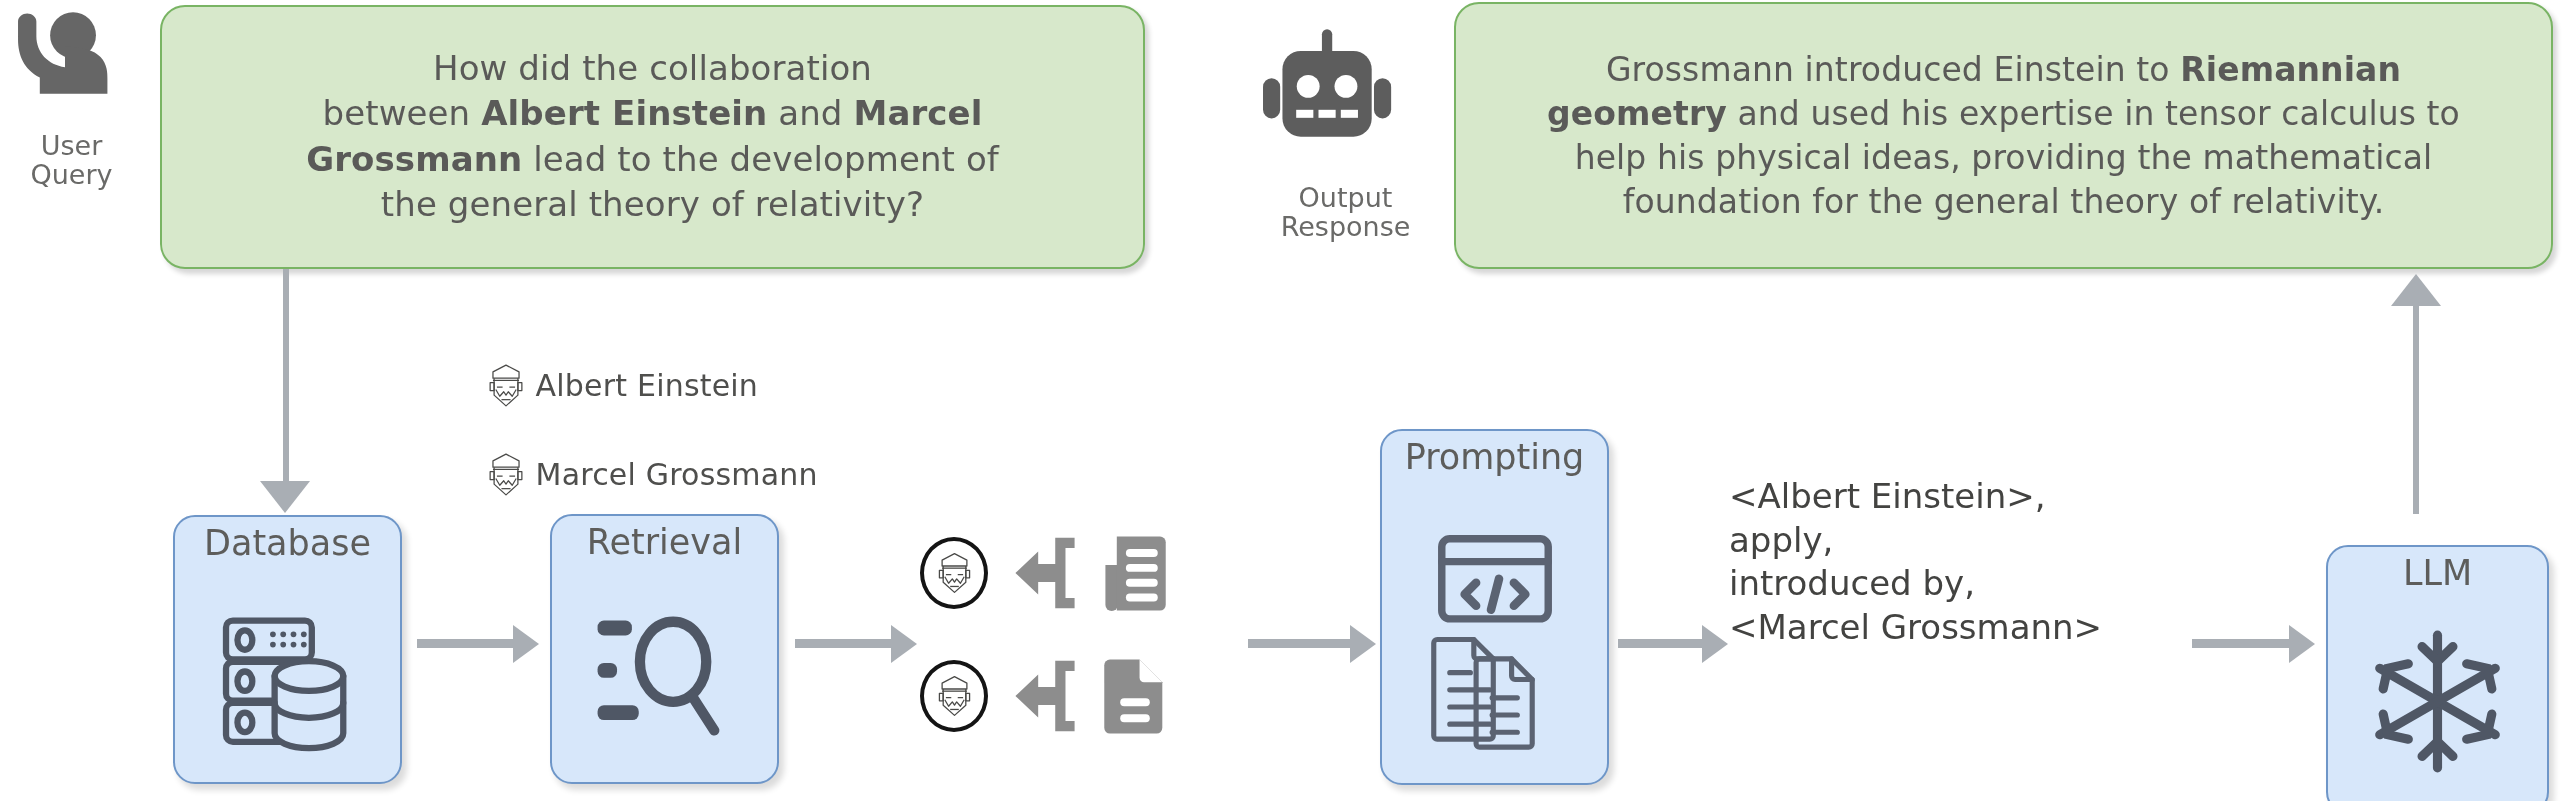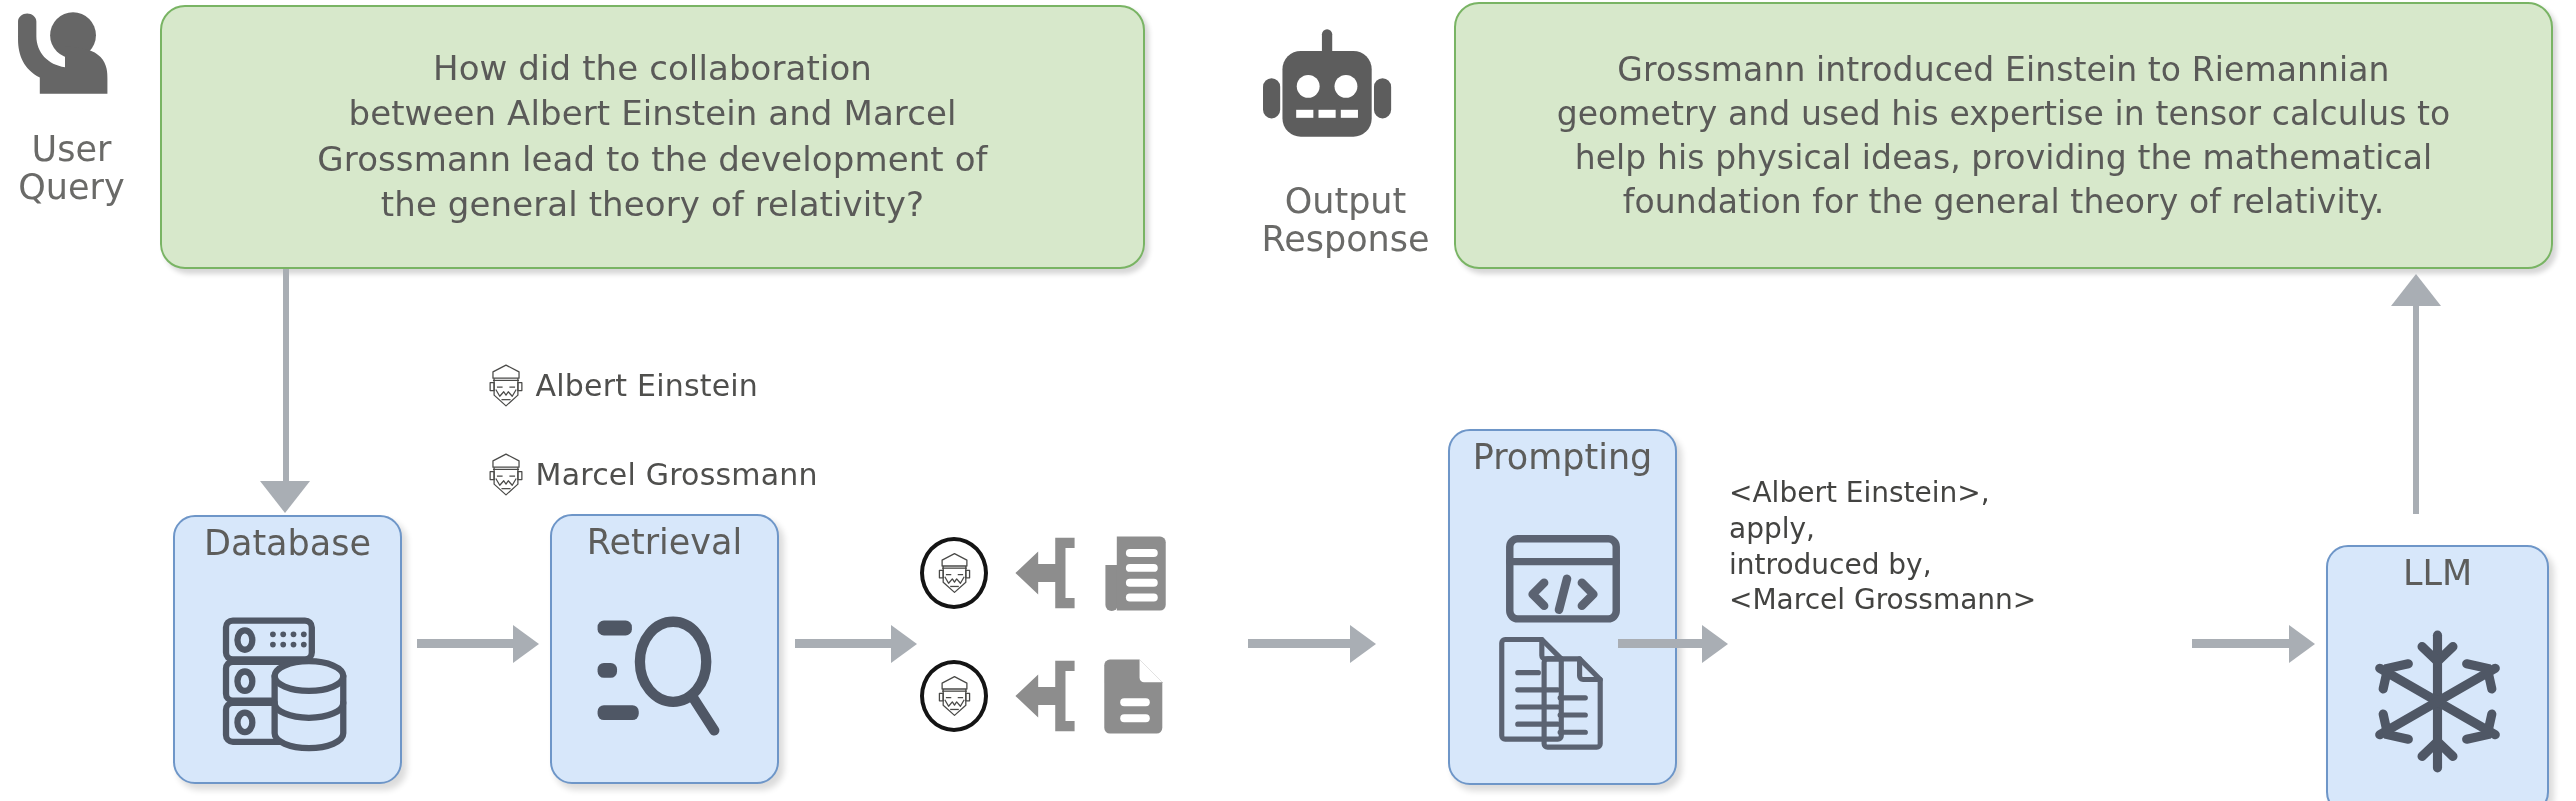--- a/index.html
+++ b/index.html
@@ -21,21 +21,21 @@
     box-sizing:border-box;
     color:#5a5a58;
     text-align:center;
   }
   .bubble .txt{
     font-size:34px;
     line-height:1.33;
     letter-spacing:0.1px;
     padding:0 15px;
   }
-  .bubble b{font-weight:normal;}
+  .bubble b{font-weight:bold;}
 
   #query-bubble{left:160px;top:4.6px;width:985px;height:264px;}
   #response-bubble{left:1454px;top:2.3px;width:1099px;height:267px;}
   #response-bubble .txt{font-size:33px;}
 
   
   .node{
     position:absolute;
     background:#d7e7fa;
     border:2.3px solid #6e96c8;
@@ -48,28 +48,28 @@
     color:#5d5d5b;
     font-size:35px;
     margin-top:8px;
     line-height:1.05;
     white-space:nowrap;
   }
   .node .node-icon{flex:1;display:flex;align-items:center;justify-content:center;width:100%;}
 
   #node-database{left:173px;top:515px;width:229px;height:269px;gap:32px;}
   #node-retrieval{left:550px;top:514px;width:229px;height:270px;}
-  #node-prompting{left:1448px;top:429px;width:229px;height:356px;gap:44px;}
+  #node-prompting{left:1380px;top:429px;width:229px;height:356px;gap:44px;}
   #node-llm{left:2326px;top:514px;width:223px;height:269px;margin-top:31px;}
 
   
   .side-caption{
     position:absolute;
     color:#6a6a68;
-    font-size:35px;
+    font-size:27px;
     line-height:1.08;
     text-align:center;
     white-space:pre-line;
   }
   #user-caption{left:0px;top:131px;width:143px;}
   #output-caption{left:1248px;top:183px;width:195px;}
 
   
   .entity-row{
     position:absolute;display:flex;align-items:center;gap:12.6px;
@@ -87,21 +87,21 @@
 
   .circle-face{
     width:68px;height:72px;border:4px solid #141414;border-radius:50%;
     display:flex;align-items:center;justify-content:center;box-sizing:border-box;
     background:#fff;
   }
 
   
   #triple-text{
     position:absolute;left:1729px;top:475px;
-    color:#434341;font-size:28px;line-height:1.28;white-space:nowrap;
+    color:#434341;font-size:34px;line-height:1.28;white-space:nowrap;
   }
   #triple-text .hl{color:#f08a80;}
 
   
   .arrow-line{position:absolute;background:#a9aeb4;}
   .arrow-head{position:absolute;width:0;height:0;}
   .ah-right{border-top:19.5px solid transparent;border-bottom:19.5px solid transparent;border-left:26px solid #a9aeb4;}
   .ah-down{border-left:25px solid transparent;border-right:25px solid transparent;border-top:32px solid #a9aeb4;}
   .ah-up{border-left:25px solid transparent;border-right:25px solid transparent;border-bottom:32px solid #a9aeb4;}
 

